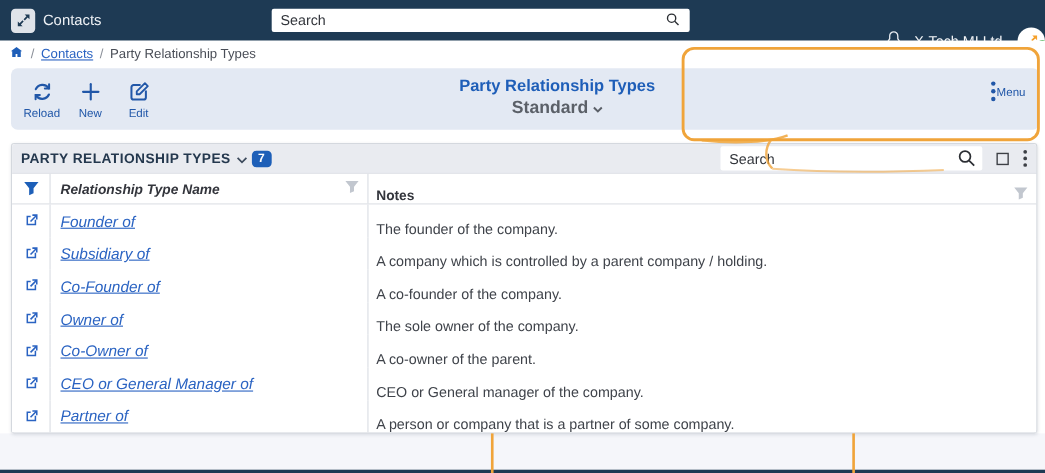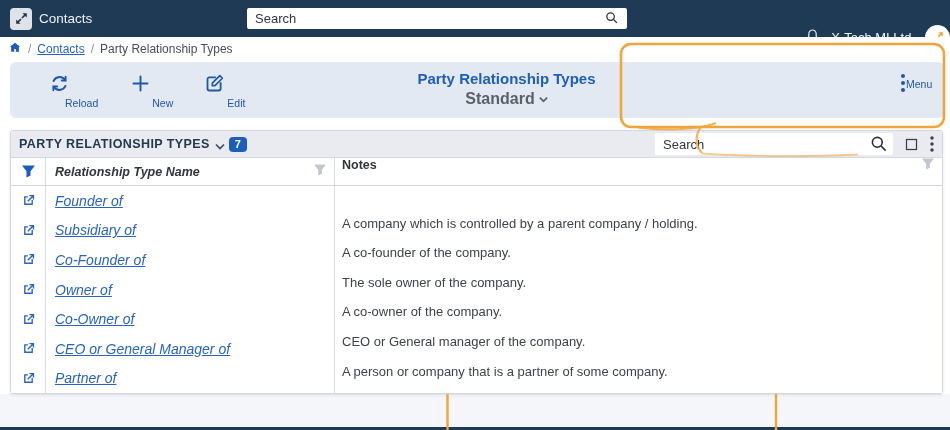--- a/index.html
+++ b/index.html
@@ -29,21 +29,21 @@
     align-items:center;padding-left:8px;font-size:12px;color:#8a8f98;gap:6px;background:#fff;}
   .breadcrumb a{color:#2a63c2;text-decoration:underline;}
   .breadcrumb .current{color:#4a4e57;}
   
   .toolbar{position:absolute;left:10px;top:62px;width:935px;height:56px;background:#e3e9f3;
     border-radius:6px;}
   .tb-left{position:absolute;left:8px;top:6px;display:flex;gap:4px;}
   .tb-btn{display:flex;flex-direction:column;align-items:center;justify-content:flex-start;
     min-width:34px;padding:2px 3px;cursor:pointer;border-radius:4px;}
   .tb-btn .ic{height:26px;display:flex;align-items:center;justify-content:center;}
-  .tb-btn .lbl{font-size:10.5px;color:#2157a8;margin-top:1px;margin-left:44px;}
+  .tb-btn .lbl{font-size:10.5px;color:#2157a8;margin-top:1px;}
   .tb-center{position:absolute;left:0;right:0;top:8px;text-align:center;pointer-events:none;
     transform:translateX(29px);}
   .tb-title{color:#1e5eb8;font-size:15px;font-weight:bold;}
   .tb-sub{color:#5b6068;font-size:16px;font-weight:bold;margin-top:3px;display:inline-flex;
     align-items:center;gap:4px;pointer-events:auto;cursor:pointer;}
   .tb-menu{position:absolute;right:8px;top:6px;display:flex;flex-direction:row;
     align-items:center;min-width:34px;padding:2px 3px;cursor:pointer;}
   .tb-menu .ic{height:26px;display:flex;align-items:center;justify-content:center;}
   .tb-menu .lbl{font-size:10.5px;color:#2157a8;margin-top:1px;}
   
@@ -64,21 +64,21 @@
   .ph-search::placeholder{color:#33363c;opacity:1;}
   .ph-search-icon{position:absolute;right:5px;top:1px;cursor:pointer;}
   .icon-btn{display:flex;align-items:center;justify-content:center;cursor:pointer;}
   
   .cols{display:flex;height:27px;align-items:center;border-bottom:1px solid #d4d8de;
     font-size:12.5px;font-weight:bold;color:#33353c;background:#fff;}
   .c1{width:34px;flex:0 0 34px;display:flex;align-items:center;justify-content:center;
     align-self:stretch;border-right:1px solid #dadde3;}
   .c2{width:289px;flex:0 0 289px;display:flex;align-items:center;padding-left:9px;
     align-self:stretch;border-right:1px solid #dadde3;box-sizing:border-box;font-style:italic;}
-  .c3{flex:1;display:flex;align-items:flex-start;padding-left:7px;align-self:stretch;box-sizing:border-box;}
+  .c3{flex:1;display:flex;align-items:flex-end;padding-left:7px;align-self:stretch;box-sizing:border-box;}
   .cols .c2 .funnel-gray{margin-left:auto;margin-right:7px;}
   .cols .c3 .funnel-gray{margin-left:auto;margin-right:7px;}
   
   .trow{display:flex;height:29.6px;align-items:center;background:#fff;}
   .rowlink{color:#2a63c2;font-size:14px;text-decoration:underline;}
   .notes{color:#3f434a;font-size:13px;}
   .trow .c1{cursor:pointer;}
   
   .below{position:absolute;left:0;right:0;top:394px;height:36px;background:#f5f6fa;}
   .footerbar{position:absolute;left:0;right:0;bottom:0;height:3px;background:#1e3a54;}
@@ -256,20 +256,23 @@
   <div>
   <div class="trow">
     <div class="c1">
       <svg width="15" height="15" viewBox="0 0 24 24">
         <path fill="#2a63c2" d="M5 5h6v2.2H7.2v9.6h9.6V11H19v8H5zM13.5 3H21v7.5h-2.2V6.9l-7.2 7.2-1.6-1.6 7.2-7.2h-3.7z"></path>
       </svg>
     </div>
     <div class="c2">
       <a href="#" class="rowlink">Founder of</a>
     </div>
+    <div class="c3">
+      <span class="notes">The founder of the company.</span>
+    </div>
   </div>
 
   <div class="trow">
     <div class="c1">
       <svg width="15" height="15" viewBox="0 0 24 24">
         <path fill="#2a63c2" d="M5 5h6v2.2H7.2v9.6h9.6V11H19v8H5zM13.5 3H21v7.5h-2.2V6.9l-7.2 7.2-1.6-1.6 7.2-7.2h-3.7z"></path>
       </svg>
     </div>
     <div class="c2">
       <a href="#" class="rowlink">Subsidiary of</a>
@@ -310,21 +313,21 @@
   <div class="trow">
     <div class="c1">
       <svg width="15" height="15" viewBox="0 0 24 24">
         <path fill="#2a63c2" d="M5 5h6v2.2H7.2v9.6h9.6V11H19v8H5zM13.5 3H21v7.5h-2.2V6.9l-7.2 7.2-1.6-1.6 7.2-7.2h-3.7z"></path>
       </svg>
     </div>
     <div class="c2">
       <a href="#" class="rowlink">Co-Owner of</a>
     </div>
     <div class="c3">
-      <span class="notes">A co-owner of the company.</span>
+      <span class="notes">A co-owner of the parent.</span>
     </div>
   </div>
 
   <div class="trow">
     <div class="c1">
       <svg width="15" height="15" viewBox="0 0 24 24">
         <path fill="#2a63c2" d="M5 5h6v2.2H7.2v9.6h9.6V11H19v8H5zM13.5 3H21v7.5h-2.2V6.9l-7.2 7.2-1.6-1.6 7.2-7.2h-3.7z"></path>
       </svg>
     </div>
     <div class="c2">

